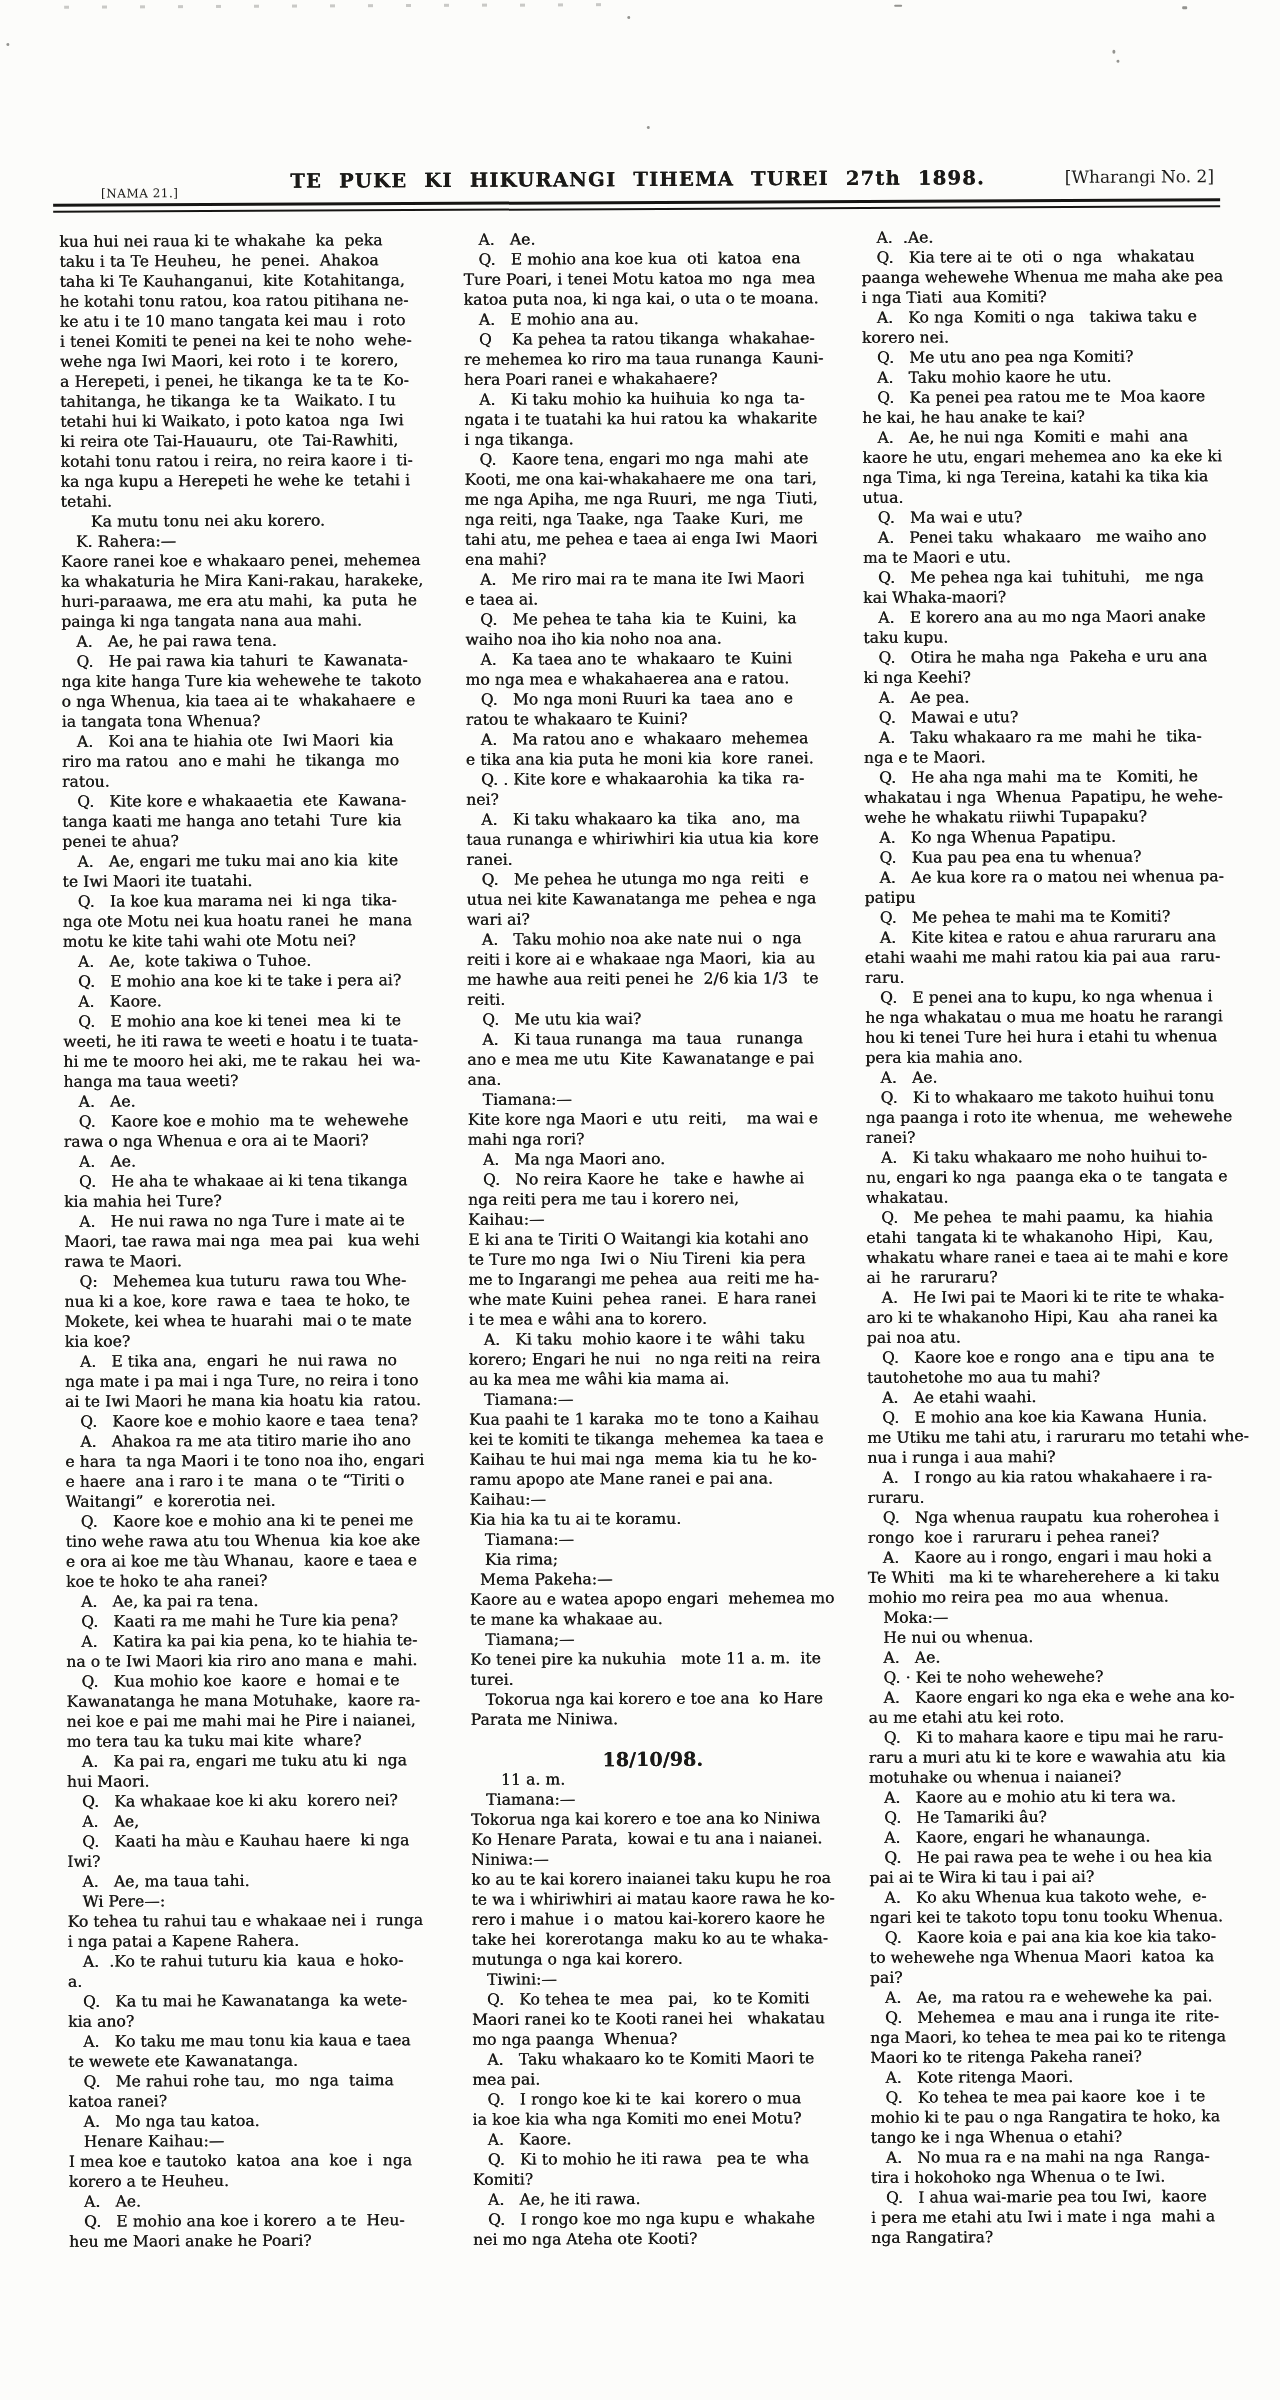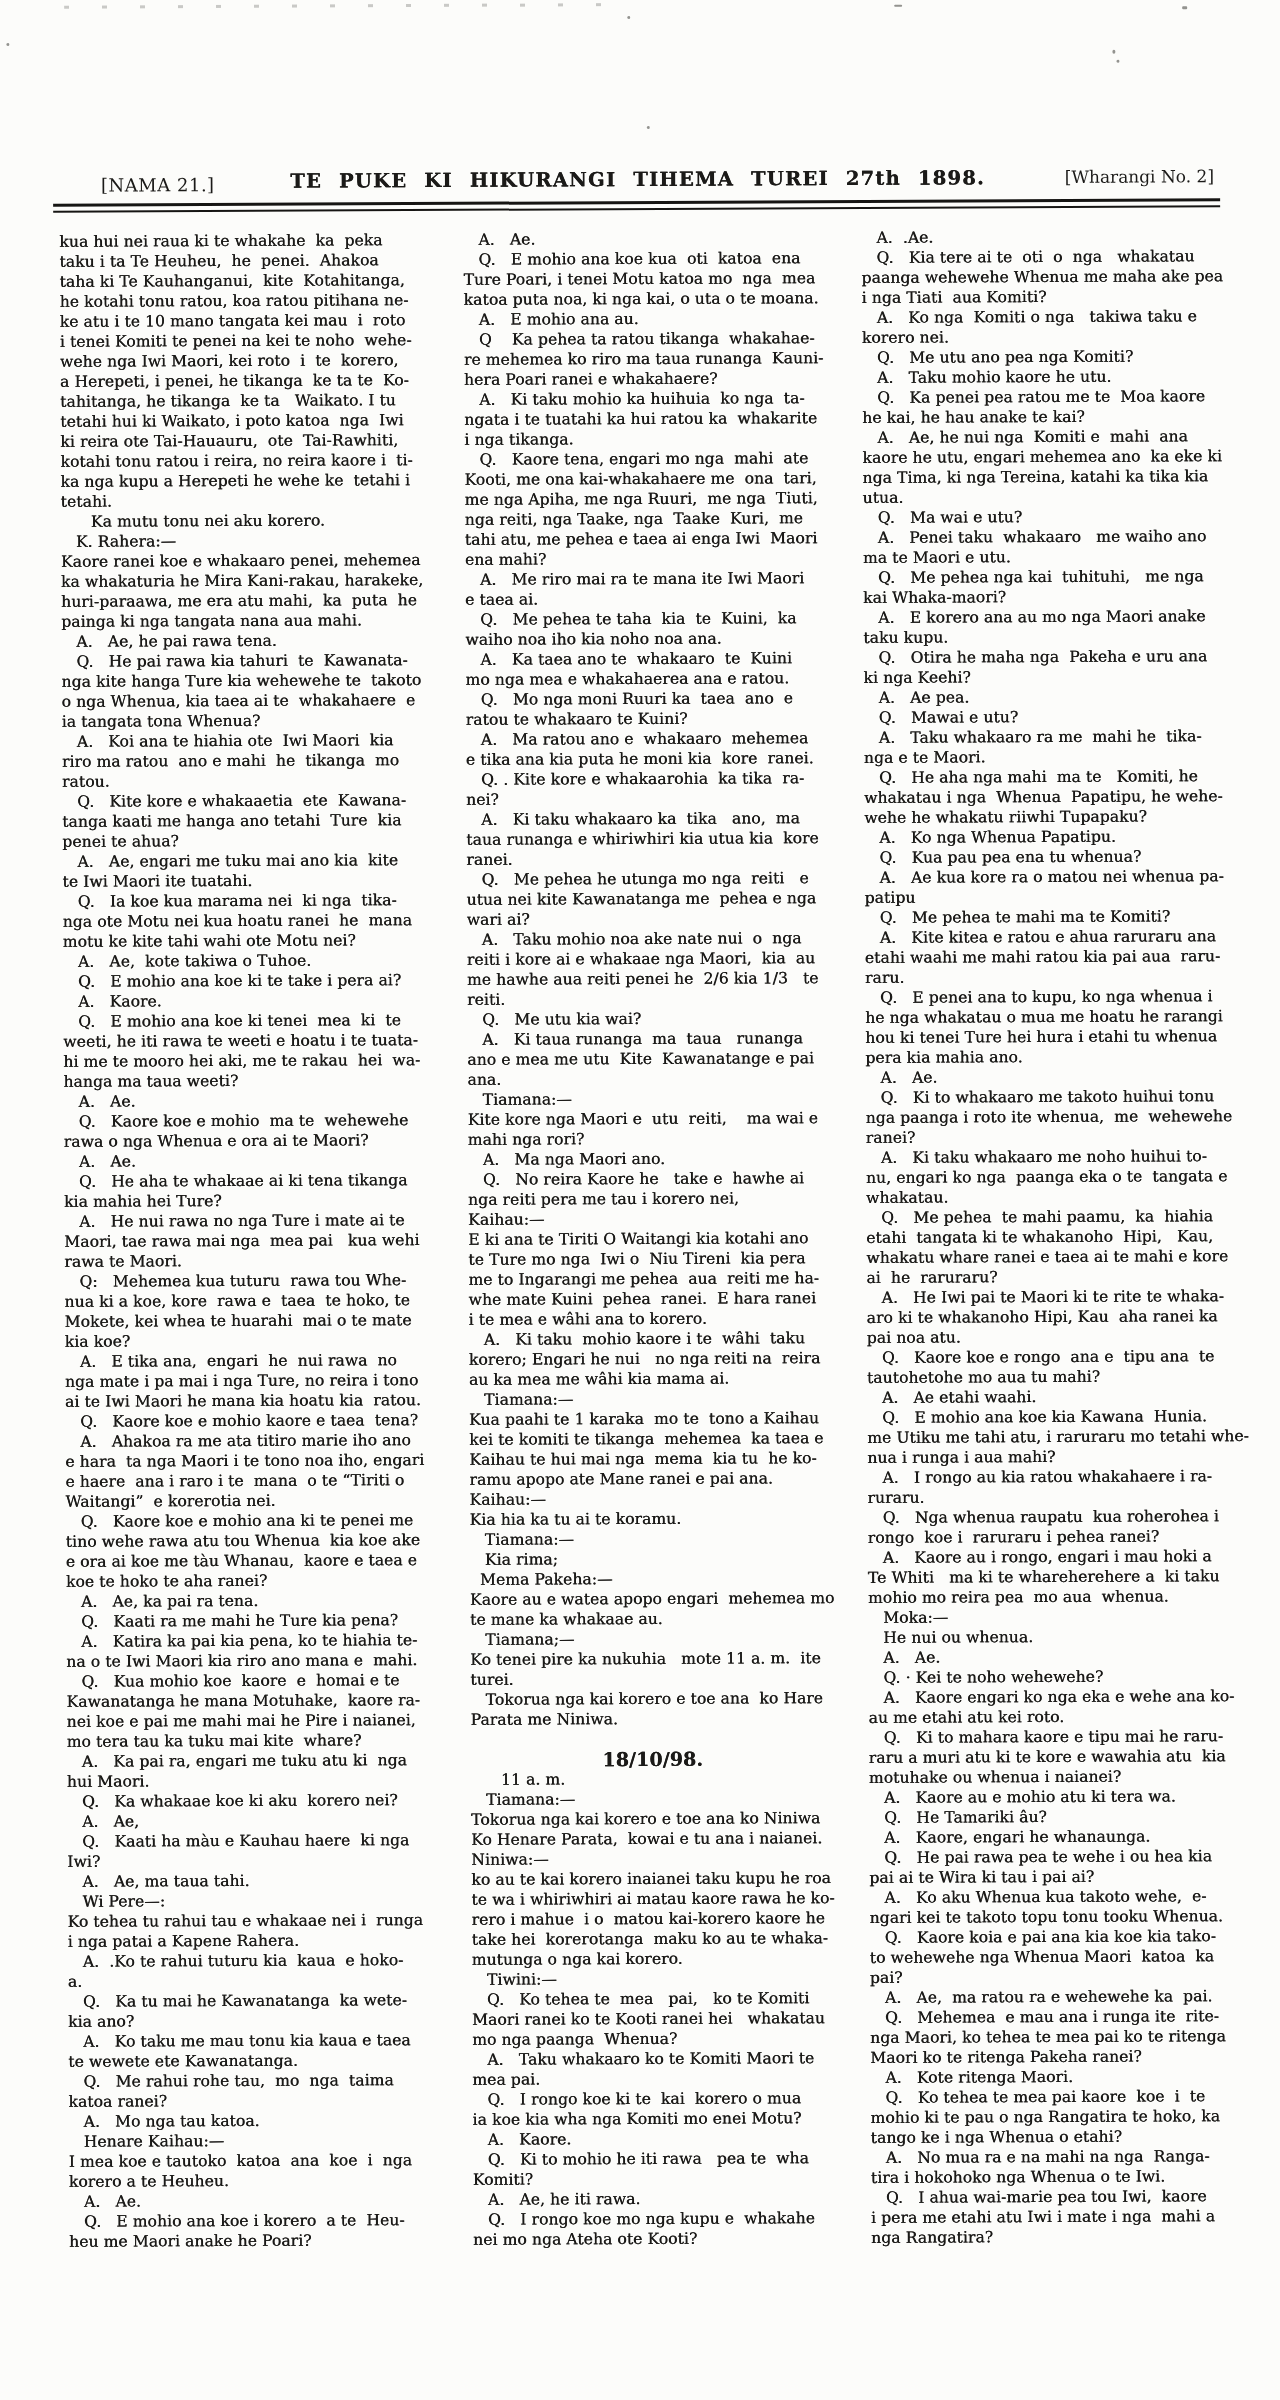--- a/index.html
+++ b/index.html
@@ -5,21 +5,21 @@
   html,body{margin:0;padding:0;}
   body{
     width:1280px;height:2400px;position:relative;overflow:hidden;
     background:#fcfcfa;color:#1b1a18;
     font-family:"DejaVu Serif","Liberation Serif",serif;
   }
   .sheet{position:absolute;left:0;top:0;width:1280px;height:2400px;
     transform:rotate(-0.28deg);transform-origin:640px 1200px;}
   
   .masthead{position:absolute;top:168px;left:60px;width:1165px;height:26px;}
-  .mh-issue{position:absolute;left:46px;top:4px;font-size:18px;letter-spacing:.5px;}
+  .mh-issue{position:absolute;left:46px;top:16px;font-size:12px;letter-spacing:.5px;}
   .mh-title{position:absolute;left:0;right:0;top:0;text-align:center;
     font-size:19.5px;font-weight:bold;letter-spacing:1.2px;word-spacing:9px;
     text-shadow:.3px 0 0 currentColor;}
   .mh-page{position:absolute;right:6px;top:1px;font-size:17px;text-align:center;}
   .rule{position:absolute;left:58px;width:1167px;background:#161513;}
   .rule.r1{top:201px;height:3px;}
   .rule.r2{top:208px;height:2px;}
   
   .col{position:absolute;top:229px;width:364px;}
   .col-0{left:64px;}

